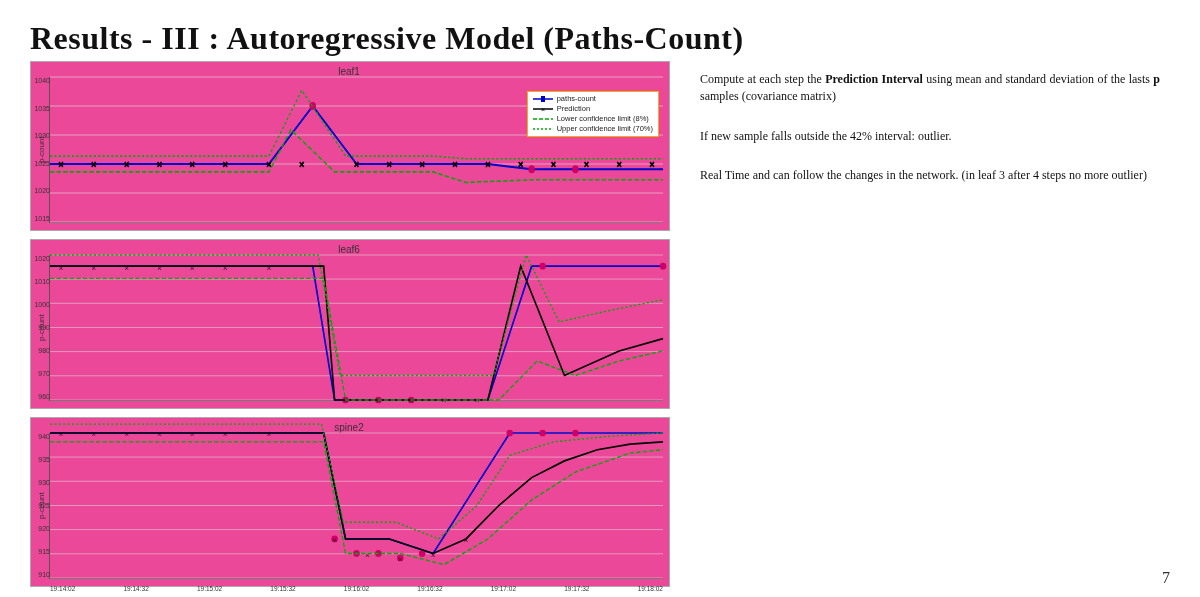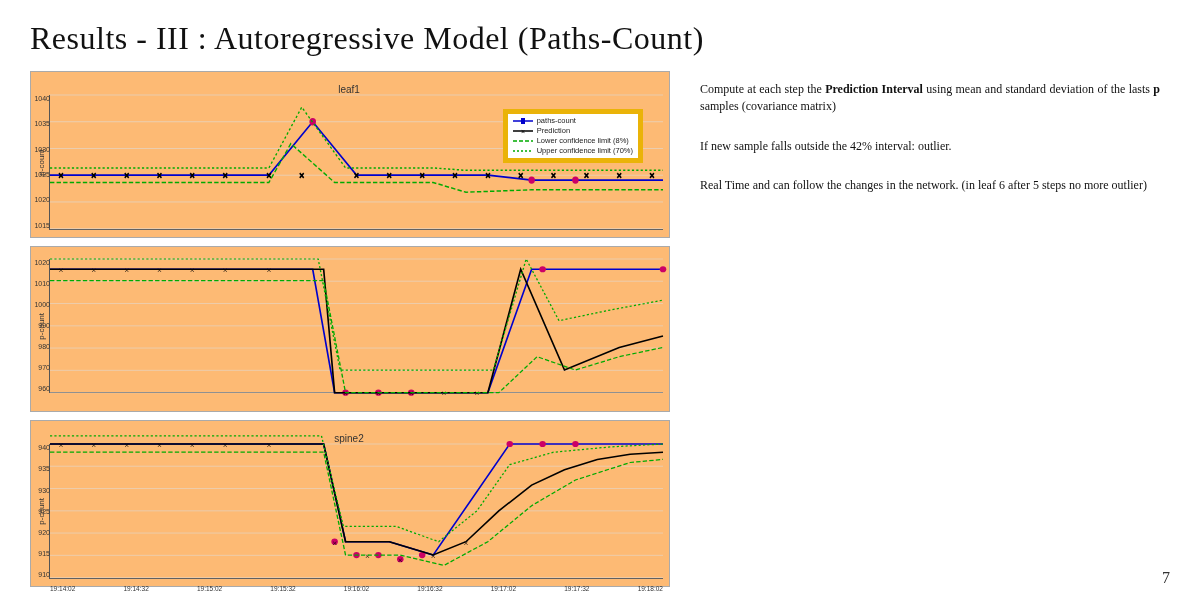--- a/index.html
+++ b/index.html
@@ -15,44 +15,44 @@
     .slide {
       width: 1200px;
       height: 597px;
       padding: 20px 30px 10px 30px;
       display: flex;
       flex-direction: column;
     }
 
     .slide-title {
       font-size: 32px;
-      font-weight: normal;
+      font-weight: bold;
       color: #111;
-      margin-bottom: 14px;
+      margin-bottom: 4px;
       letter-spacing: 0.5px;
     }
 
     .slide-body {
       display: flex;
       flex: 1;
       gap: 10px;
     }
 
     
     .charts-col {
       width: 640px;
       display: flex;
       flex-direction: column;
       gap: 8px;
     }
 
     .chart-container {
       border: 1px solid #aaa;
-      background: #fdba74;
-      padding: 12px 6px 4px 4px;
+      background: #ec4899;
+      padding: 4px 6px 4px 4px;
       position: relative;
       flex: 1;
     }
 
     .chart-title {
       text-align: center;
       font-size: 10px;
       color: #333;
       font-family: Arial, sans-serif;
     }
@@ -118,23 +118,23 @@
       top: 0; left: 0;
       width: 100%;
       height: 100%;
       overflow: visible;
     }
 
     
     .legend {
       position: absolute;
       top: 14px;
-      right: 20px;
+      right: 4px;
       background: #fff;
-      border: 5px solid #eab308;
+      border: 1px solid #eab308;
       padding: 2px 5px;
       font-size: 7.5px;
       font-family: Arial, sans-serif;
       color: #222;
       z-index: 10;
     }
 
     .legend-item {
       display: flex;
       align-items: center;
@@ -271,20 +271,21 @@
 
               <polyline points="0,72 200,72 220,40 260,72 350,72 380,80 440,78 480,78 560,78" fill="none" stroke="#00aa00" stroke-width="1.2" stroke-dasharray="4,2"></polyline>
 
               <polyline points="0,60 200,60 230,10 270,60 350,60 380,62 440,62 480,62 560,62" fill="none" stroke="#00aa00" stroke-width="1.2" stroke-dasharray="2,2"></polyline>
             </svg>
           </div>
         </div>
       </div>
 
       <div class="chart-container">
+        <div class="chart-title">leaf6</div>
         <div class="chart-inner">
           <div class="y-axis-label">p-count</div>
           <div class="chart-area">
             <div class="y-ticks">
               <span>1020</span>
                 <span>1010</span>
                 <span>1000</span>
                 <span>990</span>
                 <span>980</span>
                 <span>970</span>
@@ -418,21 +419,21 @@
       </div>
 
       <div class="text-block">
         <p>
           If new sample falls outside the 42% interval: outlier.
         </p>
       </div>
 
       <div class="text-block">
         <p>
-          Real Time and can follow the changes in the network. (in leaf 6 after 5 steps no more outlier)
+          Real Time and can follow the changes in the network. (in leaf 3 after 4 steps no more outlier)
         </p>
       </div>
 
     </div>
 
   </div>
 
 </div>
 
 <div class="slide-number">7</div>

